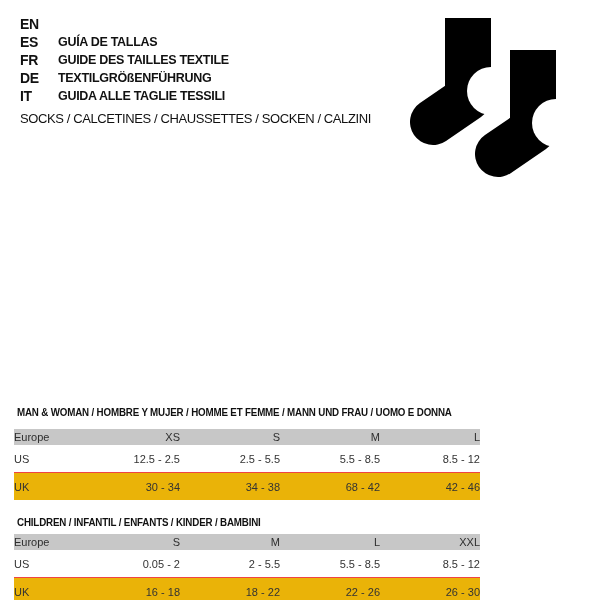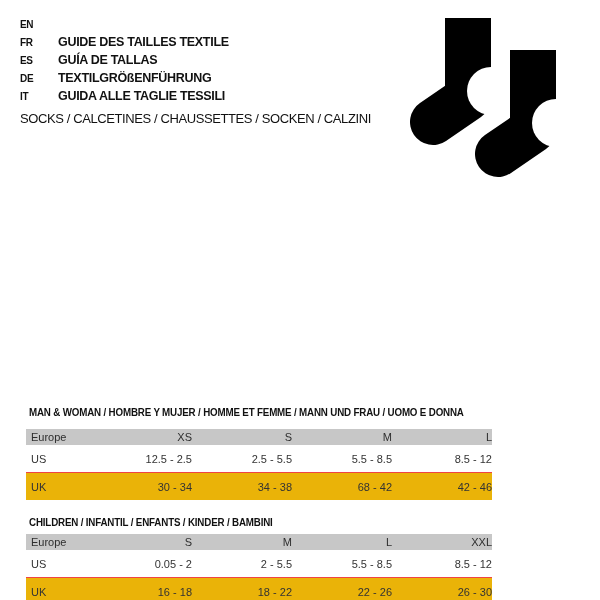--- a/index.html
+++ b/index.html
@@ -3,69 +3,69 @@
 <meta charset="utf-8">
 <style>
   html,body{margin:0;padding:0;background:#fff;}
   .page{
     position:relative;width:600px;height:600px;background:#fff;overflow:hidden;
     font-family:"Liberation Sans","DejaVu Sans",sans-serif;color:#111;
   }
   
   .lang-list{position:absolute;left:20px;top:15px;}
   .lang-row{display:flex;height:18px;align-items:center;}
-  .lang-code{width:38px;font-size:10px;font-weight:bold;letter-spacing:-0.3px;}
+  .lang-code{width:38px;font-size:14px;font-weight:bold;letter-spacing:-0.3px;}
   .lang-label{font-size:12.5px;font-weight:bold;letter-spacing:-0.3px;white-space:nowrap;}
   
   .cat-line{
     position:absolute;left:20px;top:111px;font-size:13px;font-weight:normal;
     letter-spacing:-0.4px;white-space:nowrap;
   }
   
   .socks-svg{position:absolute;left:405px;top:10px;width:190px;height:185px;}
   
-  .tables{position:absolute;left:26px;top:404px;width:466px;height:190px;}
+  .tables{position:absolute;left:14px;top:404px;width:466px;height:190px;}
   .tbl-title{
     position:absolute;left:3px;height:16px;line-height:16px;font-size:11.5px;
     font-weight:bold;letter-spacing:-0.2px;white-space:nowrap;
     transform:scaleX(0.85);transform-origin:0 50%;
   }
   .t1t{top:0;}
   .t2t{top:110px;}
   .size-table{position:absolute;left:0;width:466px;}
   .t1{top:25px;}
   .t2{top:130px;}
   .thead{
     display:flex;align-items:center;height:16px;background:#c7c7c7;
     font-size:11px;color:#2e2e2e;
   }
   .trow{
     display:flex;align-items:center;height:27px;font-size:11px;color:#333;
     background:#fff;
   }
   .trow.alt{background:#eab308;border-top:1px solid #ef4444;}
-  .c0{width:66px;padding-left:5px;text-align:left;box-sizing:border-box;}
+  .c0{width:66px;text-align:left;box-sizing:border-box;}
   .c{width:100px;text-align:right;}
 </style>
 </head>
 <body>
 
 <div class="page">
 
   <div class="lang-list">
     <div class="lang-row">
       <span class="lang-code">EN</span>
     </div>
     <div class="lang-row">
+      <span class="lang-code">ES</span>
+      <span class="lang-label">GUÍA DE TALLAS</span>
+    </div>
+    <div class="lang-row">
       <span class="lang-code">FR</span>
       <span class="lang-label">GUIDE DES TAILLES TEXTILE</span>
-    </div>
-    <div class="lang-row">
-      <span class="lang-code">ES</span>
-      <span class="lang-label">GUÍA DE TALLAS</span>
     </div>
     <div class="lang-row">
       <span class="lang-code">DE</span>
       <span class="lang-label">TEXTILGRÖßENFÜHRUNG</span>
     </div>
     <div class="lang-row">
       <span class="lang-code">IT</span>
       <span class="lang-label">GUIDA ALLE TAGLIE TESSILI</span>
     </div>
   </div>

